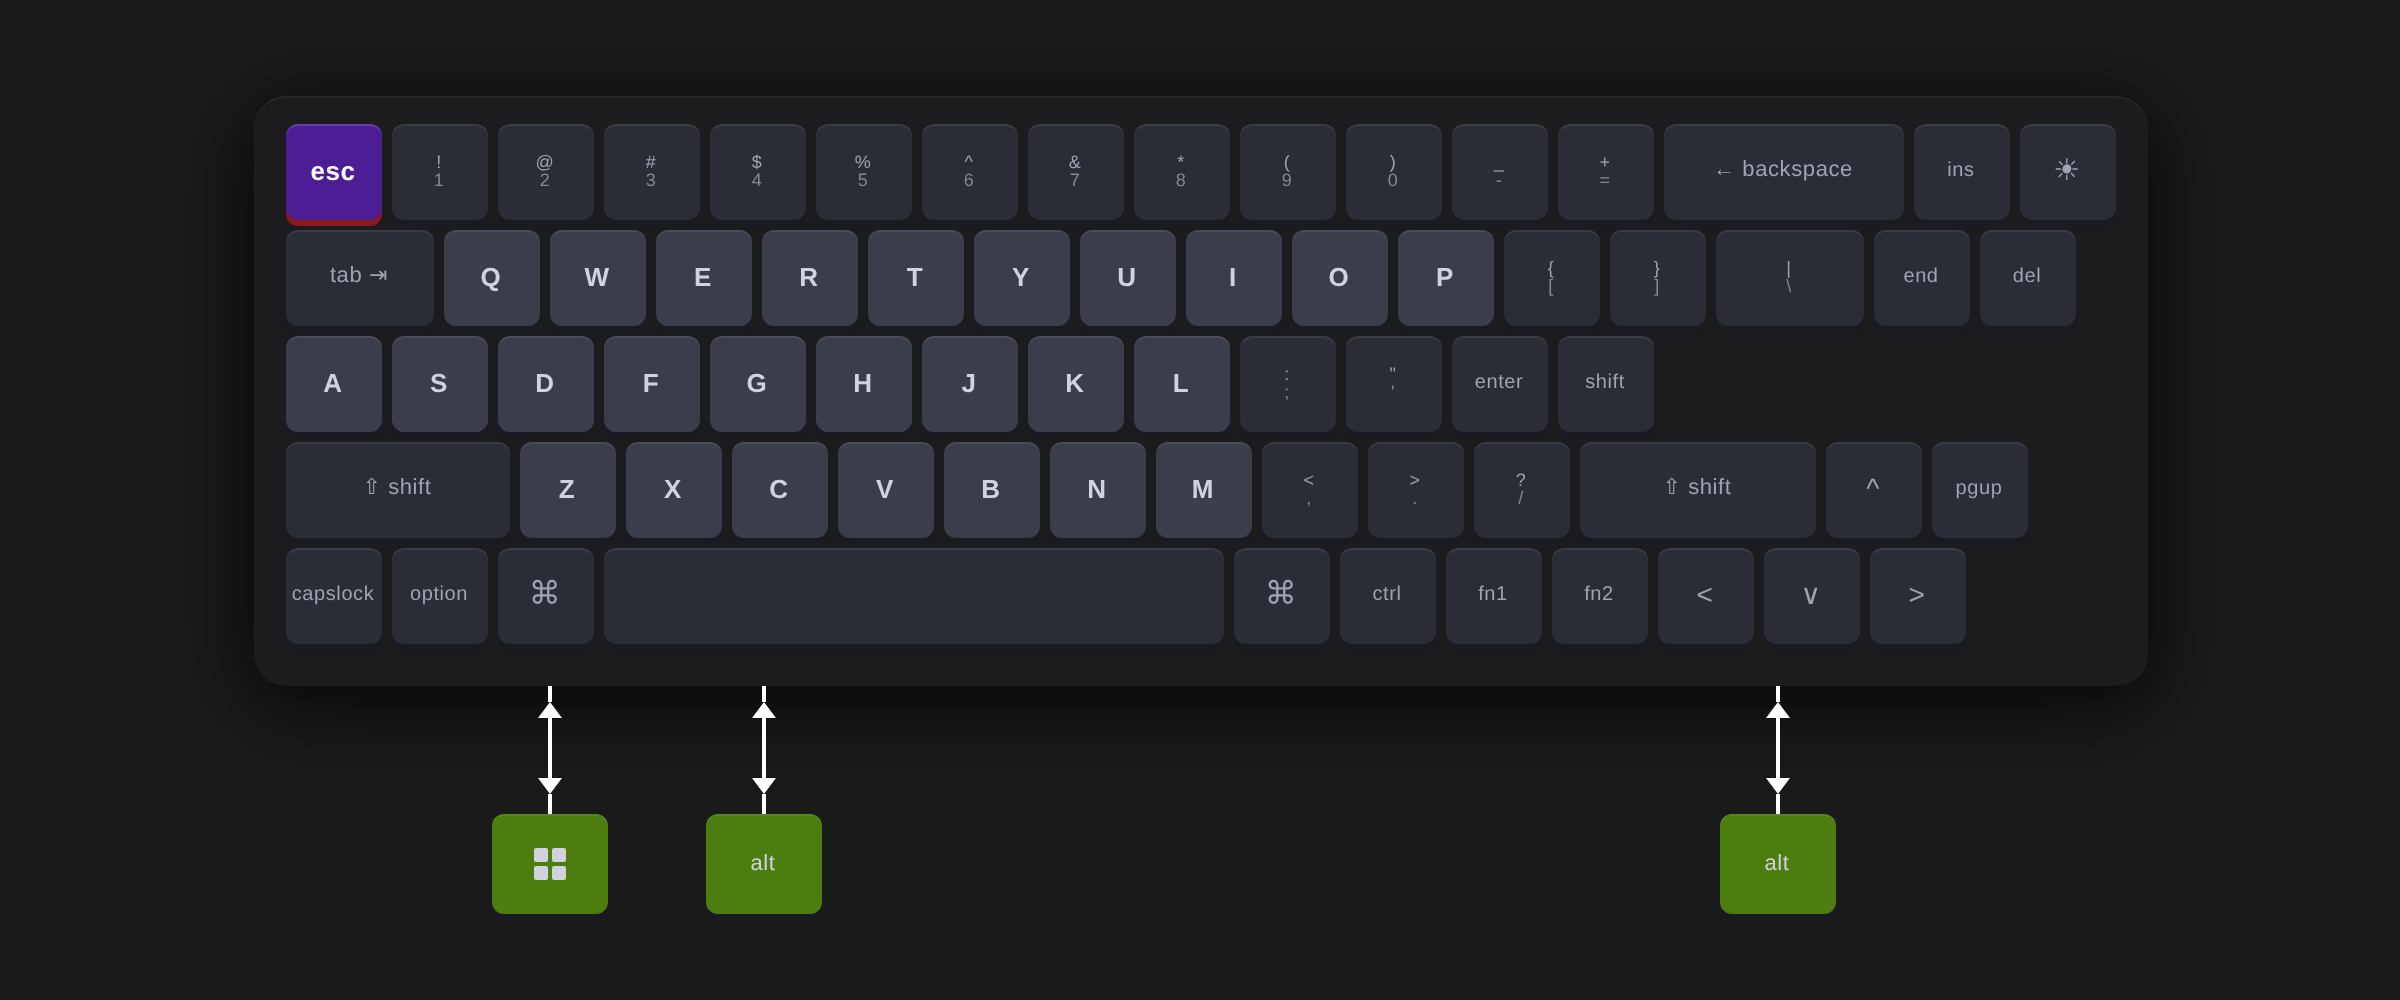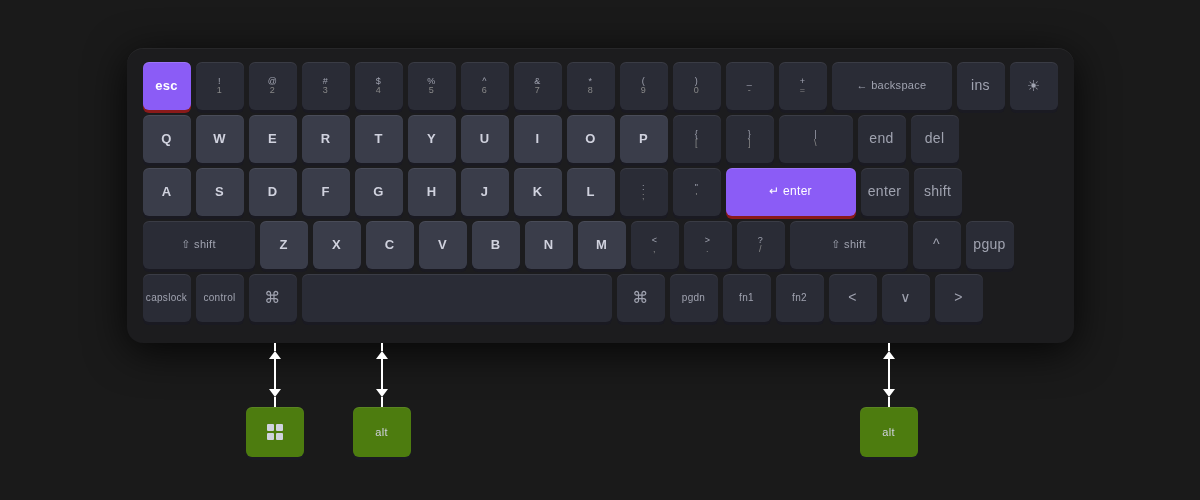--- a/index.html
+++ b/index.html
@@ -55,21 +55,21 @@
       line-height: 1.2;
       flex-shrink: 0;
     }
 
     .key.dark {
       background: #2a2c36;
       color: #a0a3b0;
     }
 
     .key.red {
-      background: #8b5cf6;
+      background: #4c1d95;
       color: white;
       box-shadow: 0 3px 0 #8a1a1a, inset 0 1px 0 rgba(255,255,255,0.15);
     }
 
     .key.wide-1-5 { width: 74px; }
     .key.wide-1-75 { width: 86px; }
     .key.wide-2-25 { width: 112px; }
     .key.wide-backspace { width: 120px; }
     .key.wide-enter { width: 130px; }
     .key.wide-shift-r { width: 118px; }
@@ -82,21 +82,21 @@
     .key .bottom-label {
       font-size: 9px;
       color: #888;
       line-height: 1;
     }
     .key .main-label {
       font-size: 13px;
       font-weight: 600;
     }
     .key .small-label {
-      font-size: 14px;
+      font-size: 10px;
     }
     .key .symbol {
       font-size: 15px;
     }
 
     .mini-key {
       background: #4d7c0f;
       border-radius: 6px;
       color: #d0d2de;
       font-size: 10px;
@@ -183,20 +183,21 @@
       <div class="key dark wide-backspace" style="font-size:11px;">← backspace</div>
       <div class="key dark">
           <span class="small-label">ins</span>
         </div>
       <div class="key dark">
           <span class="symbol">☀</span>
         </div>
     </div>
 
     <div class="key-row">
+      <div class="key dark wide-1-5" style="font-size:11px;">tab ⇥</div>
       <div class="key">
           <span class="main-label">Q</span>
         </div>
       <div class="key">
           <span class="main-label">W</span>
         </div>
       <div class="key">
           <span class="main-label">E</span>
         </div>
       <div class="key">
@@ -269,21 +270,20 @@
           <span class="main-label">L</span>
         </div>
       <div class="key dark">
           <span class="top-label">:</span>
           <span class="bottom-label">;</span>
         </div>
       <div class="key dark">
           <span class="top-label">"</span>
           <span class="bottom-label">'</span>
         </div>
-      <div class="key red wide-enter" style="font-size:12px;">↵ enter</div>
       <div class="key dark">
           <span class="small-label">enter</span>
         </div>
       <div class="key dark">
           <span class="small-label">shift</span>
         </div>
     </div>
 
     <div class="key-row">
       <div class="key dark wide-2-25" style="font-size:11px;">⇧ shift</div>
@@ -322,25 +322,25 @@
         </div>
       <div class="key dark wide-shift-r" style="font-size:11px;">⇧ shift</div>
       <div class="key dark" style="font-size:14px;">^</div>
       <div class="key dark">
           <span class="small-label">pgup</span>
         </div>
     </div>
 
     <div class="key-row">
       <div class="key dark" style="font-size:10px;">capslock</div>
-      <div class="key dark" style="font-size:10px;">control</div>
+      <div class="key dark" style="font-size:10px;">option</div>
       <div class="key dark" style="font-size:16px;">⌘</div>
       <div class="key dark wide-space"></div>
       <div class="key dark" style="font-size:16px;">⌘</div>
-      <div class="key dark" style="font-size:10px;">pgdn</div>
+      <div class="key dark" style="font-size:10px;">ctrl</div>
       <div class="key dark" style="font-size:10px;">fn1</div>
       <div class="key dark" style="font-size:10px;">fn2</div>
       <div class="key dark" style="font-size:14px;">&lt;</div>
       <div class="key dark" style="font-size:14px;">∨</div>
       <div class="key dark" style="font-size:14px;">&gt;</div>
     </div>
 
   </div>
 
   <div style="position:relative; width:100%; height:110px;">

